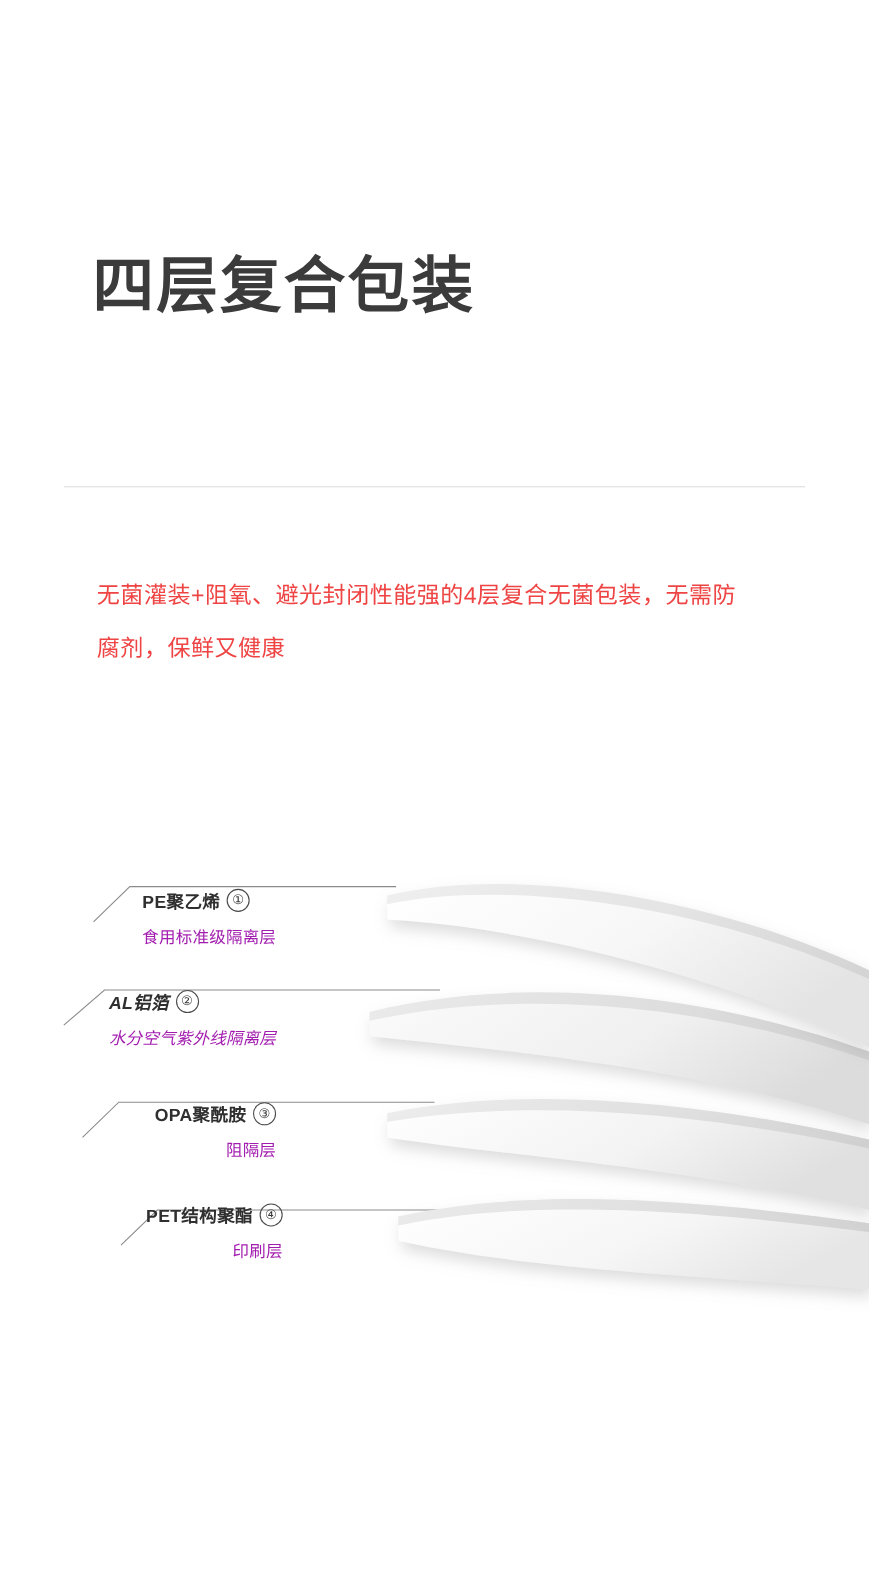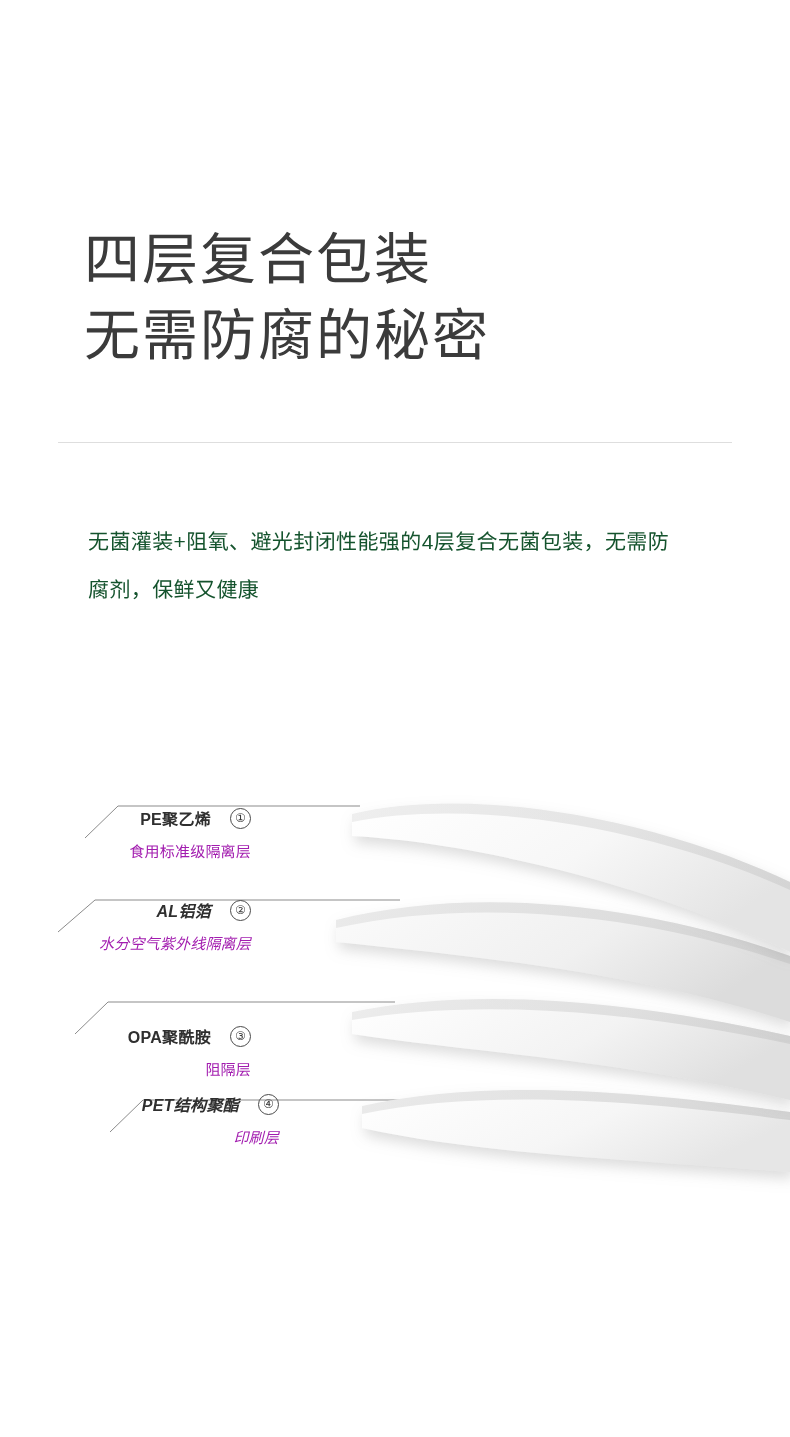--- a/index.html
+++ b/index.html
@@ -21,21 +21,21 @@
   .headline {
     position: absolute;
     left: 84px;
     top: 222px;
     width: 640px;
   }
   .headline .line {
     font-size: 56px;
     line-height: 76px;
     letter-spacing: 2px;
-    font-weight: 400;
+    font-weight: 700;
     color: #3b3b3b;
     white-space: nowrap;
   }
 
   .divider {
     position: absolute;
     left: 58px;
     top: 442px;
     width: 674px;
     height: 1px;
@@ -43,21 +43,21 @@
   }
 
   
   .intro {
     position: absolute;
     left: 88px;
     top: 518px;
     width: 600px;
     font-size: 21px;
     line-height: 48px;
-    color: #14532d;
+    color: #ef4444;
     letter-spacing: 0.4px;
   }
 
   
   .diagram {
     position: absolute;
     left: 0;
     top: 760px;
     width: 790px;
     height: 470px;
@@ -72,22 +72,21 @@
     text-align: right;
     white-space: nowrap;
   }
   .label-title {
     font-size: 16px;
     font-weight: bold;
     color: #2f2f2f;
     letter-spacing: 0.3px;
     display: flex;
     align-items: center;
-    justify-content: flex-end;
-    gap: 19px;
+    gap: 6px;
   }
   .label-num {
     display: inline-flex;
     align-items: center;
     justify-content: center;
     width: 19px;
     height: 19px;
     border: 1px solid #4a4a4a;
     border-radius: 50%;
     font-size: 12px;
@@ -97,29 +96,28 @@
   }
   .label-sub {
     margin-top: 10px;
     font-size: 15px;
     color: #a21caf;
     letter-spacing: 0.2px;
   }
 
   .lbl1 { right: 539px; top: 806px; }
   .lbl2 { right: 539px; top: 898px; font-style: italic; }
-  .lbl3 { right: 539px; top: 1024px; }
-  .lbl4 { right: 511px; top: 1092px; font-style: italic; }
+  .lbl3 { right: 539px; top: 1000px; }
+  .lbl4 { right: 533px; top: 1092px; }
 </style>
 </head>
 <body>
 
 <div class="headline">
   <div class="line">四层复合包装</div>
-  <div class="line">无需防腐的秘密</div>
 </div>
 
 <div class="divider"></div>
 
 <div class="intro">无菌灌装+阻氧、避光封闭性能强的4层复合无菌包装，无需防腐剂，保鲜又健康</div>
 
 <div class="diagram">
   <svg width="790" height="470" viewBox="0 0 790 470" xmlns="http://www.w3.org/2000/svg">
     <defs>
       <linearGradient id="g1" x1="0" y1="0" x2="1" y2="0.5">

